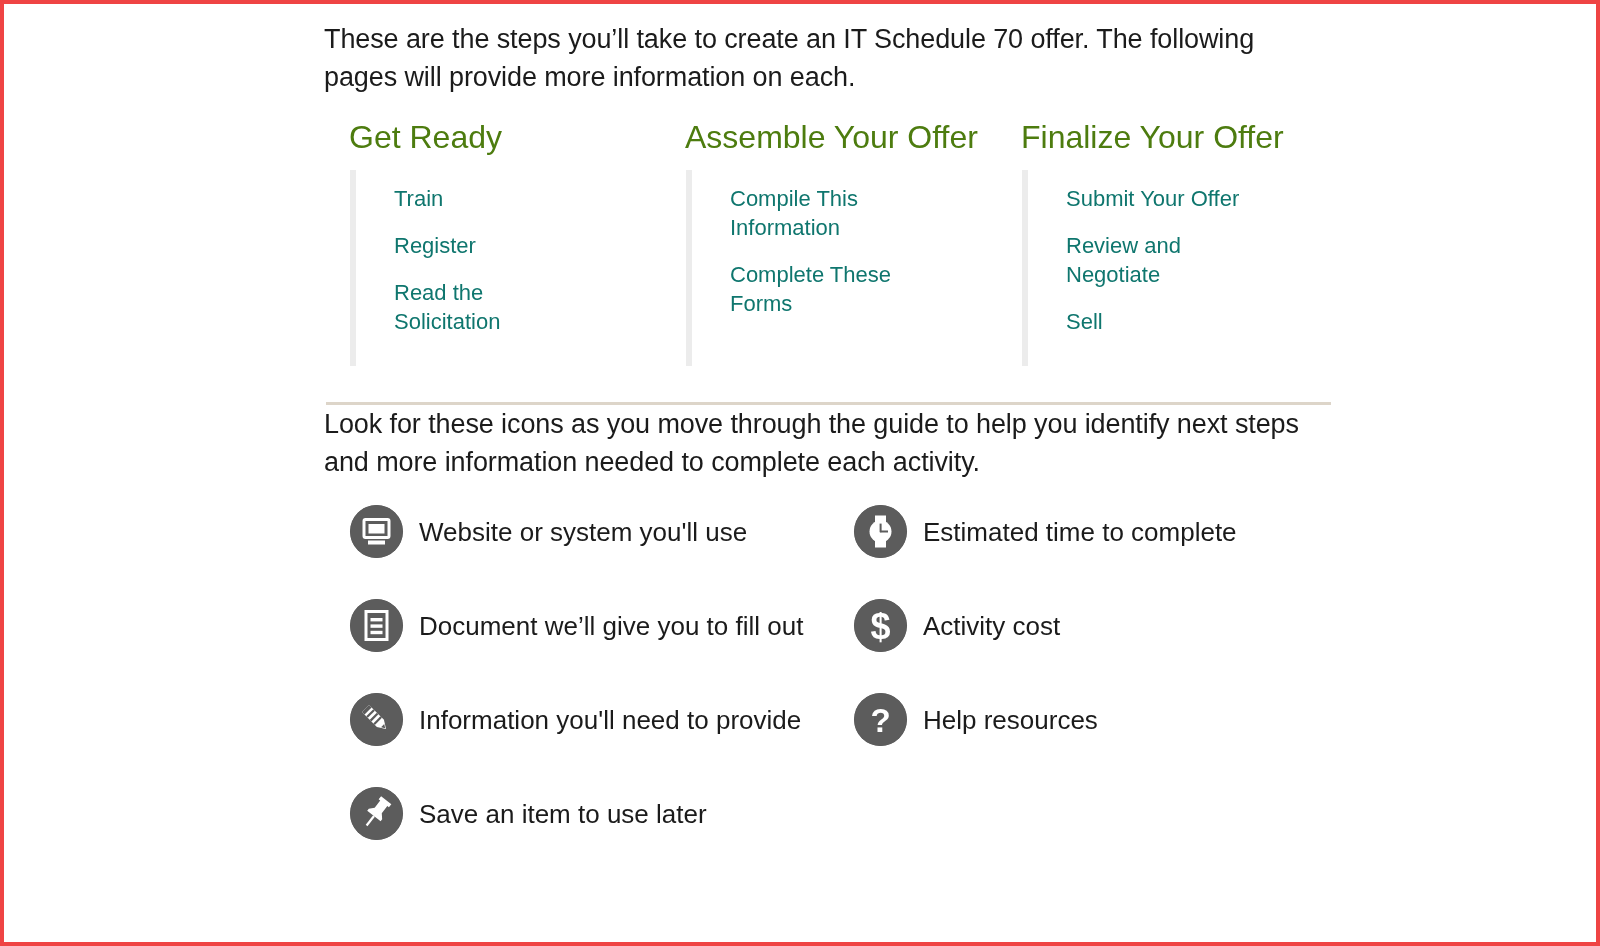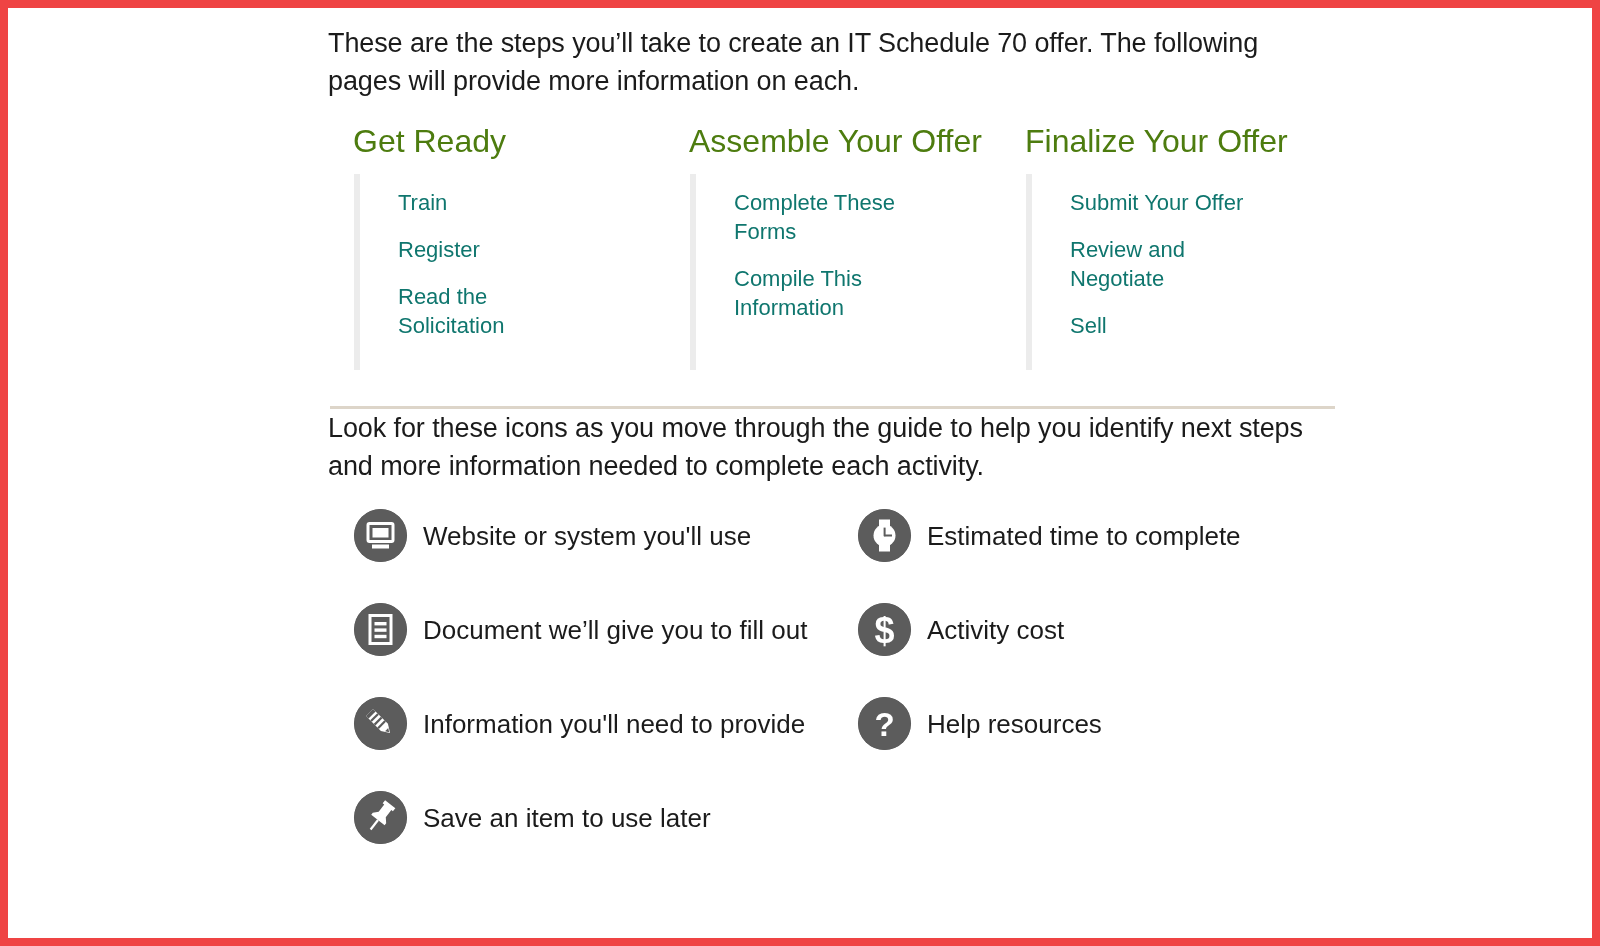--- a/index.html
+++ b/index.html
@@ -8,21 +8,21 @@
     background: #ffffff;
   }
   body {
     font-family: "Liberation Sans", "DejaVu Sans", sans-serif;
   }
   #page {
     position: relative;
     width: 1600px;
     height: 946px;
     background: #ffffff;
-    border: 8px solid #ef4444;
+    border: 4px solid #ef4444;
     box-sizing: border-box;
     overflow: hidden;
   }
   #content {
     position: absolute;
     left: 320px;
     top: 0;
     width: 1008px;
   }
 
@@ -141,22 +141,22 @@
         <div class="step-list">
           <a class="step-link">Train</a>
           <a class="step-link">Register</a>
           <a class="step-link">Read the Solicitation</a>
         </div>
       </div>
 
       <div class="step-col">
         <a class="step-head">Assemble Your Offer</a>
         <div class="step-list">
+          <a class="step-link">Compile This Information</a>
           <a class="step-link">Complete These Forms</a>
-          <a class="step-link">Compile This Information</a>
         </div>
       </div>
 
       <div class="step-col">
         <a class="step-head">Finalize Your Offer</a>
         <div class="step-list">
           <a class="step-link">Submit Your Offer</a>
           <a class="step-link">Review and Negotiate</a>
           <a class="step-link">Sell</a>
         </div>

